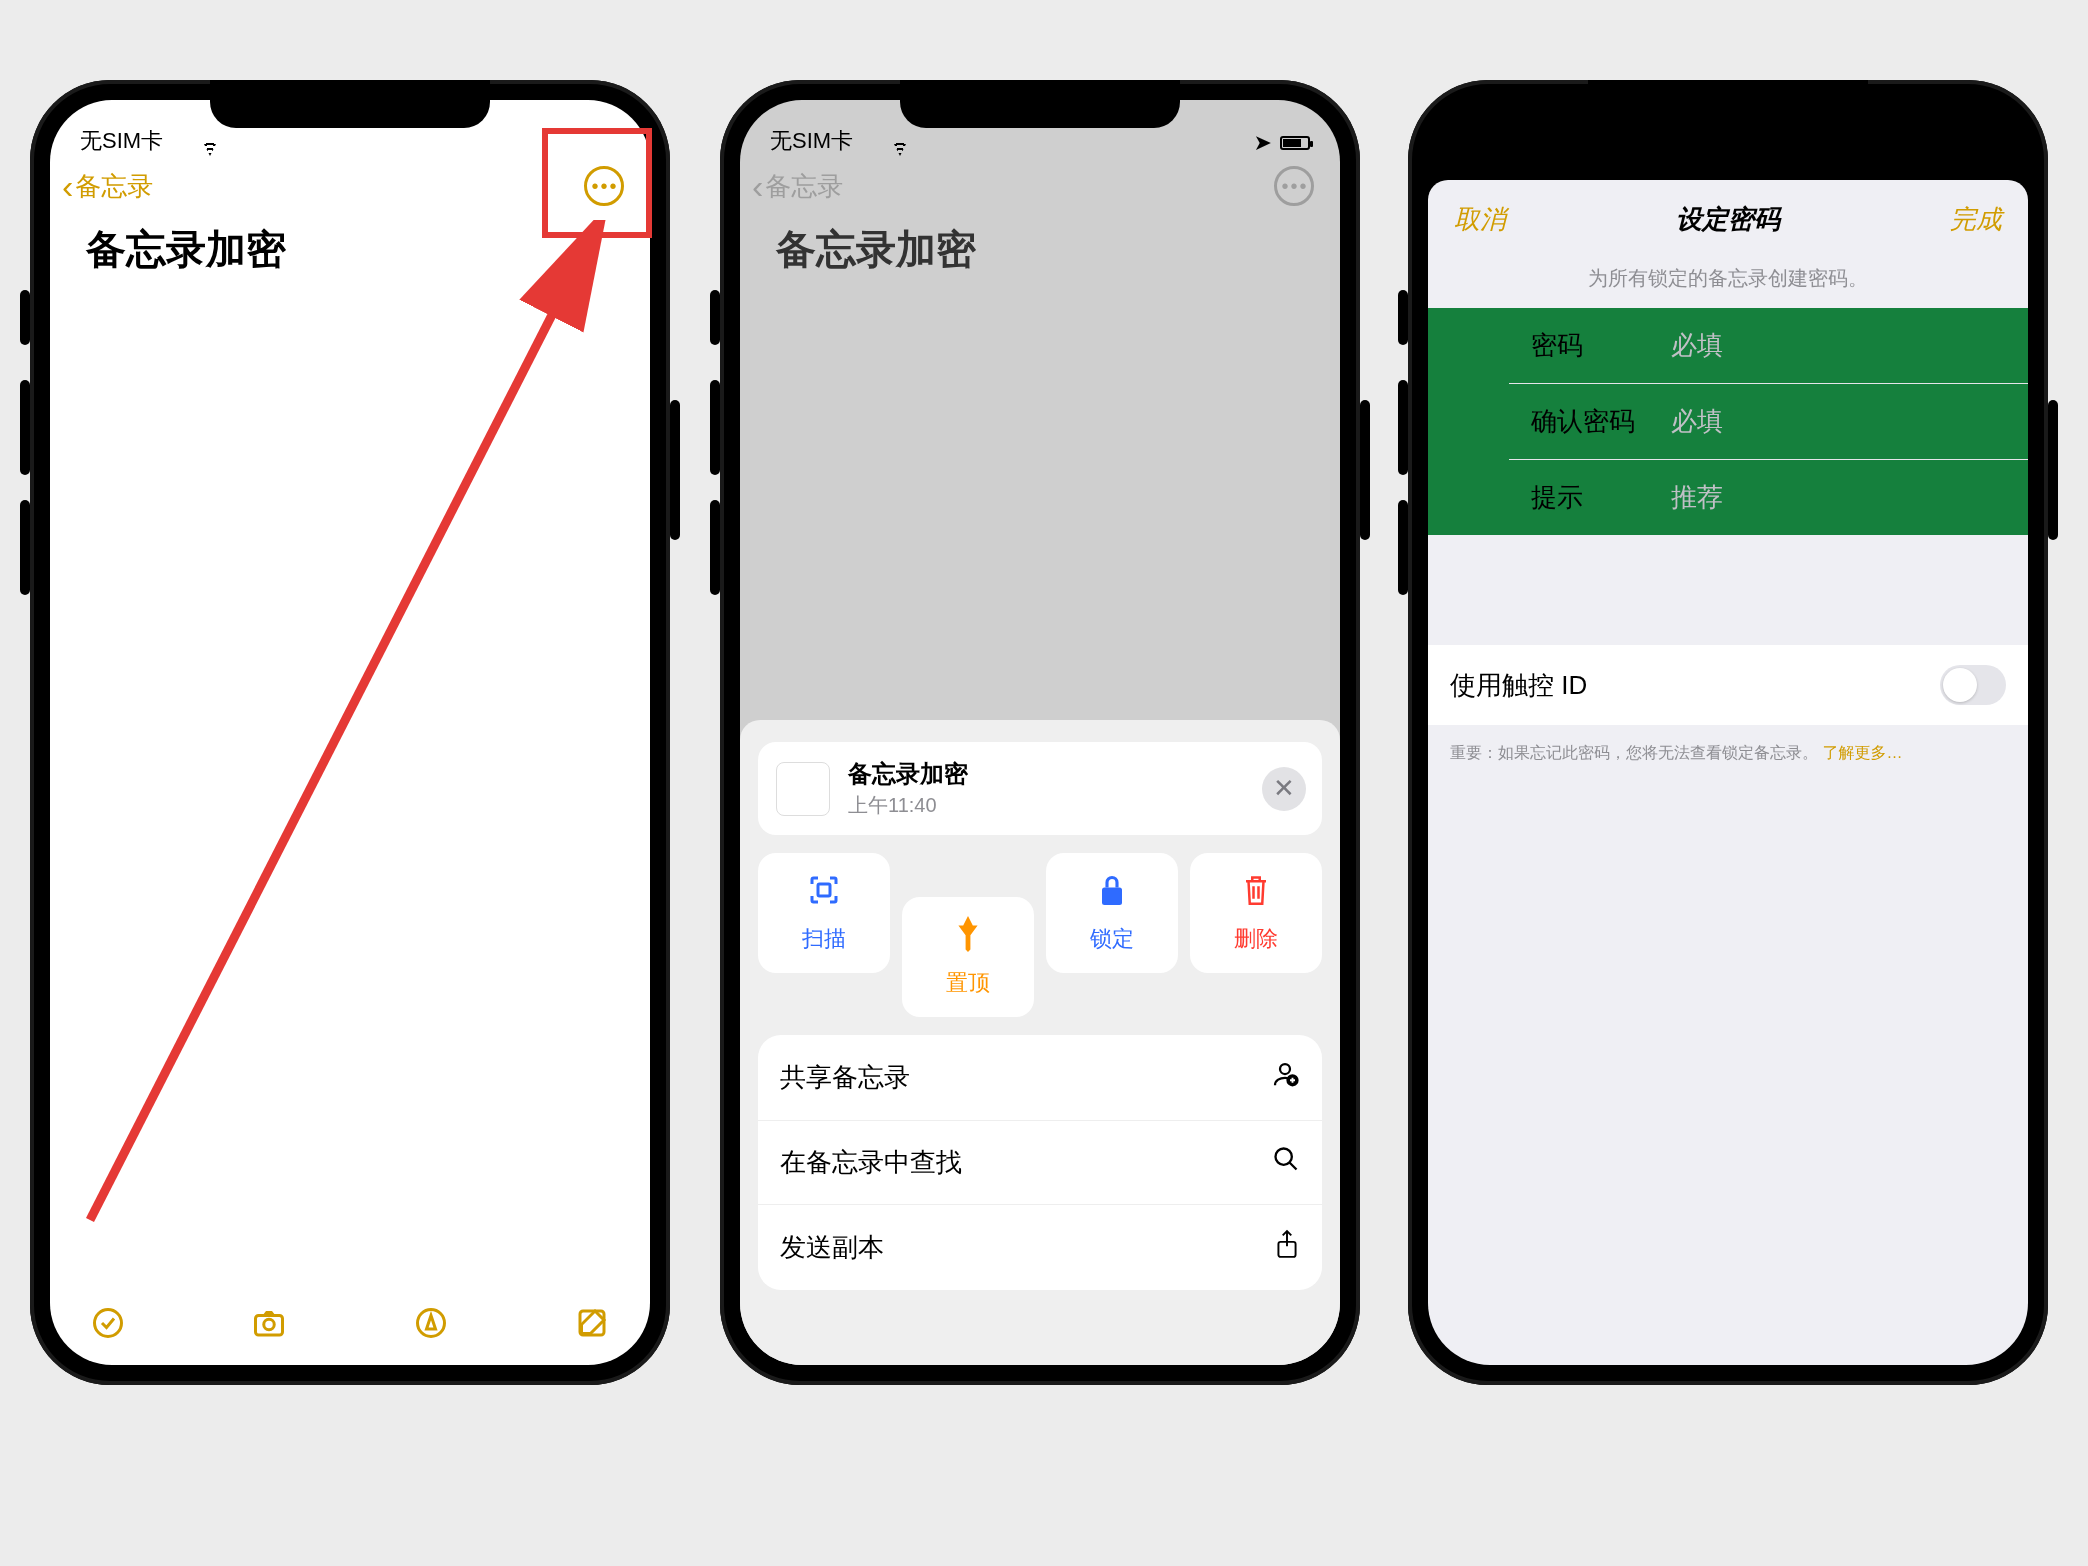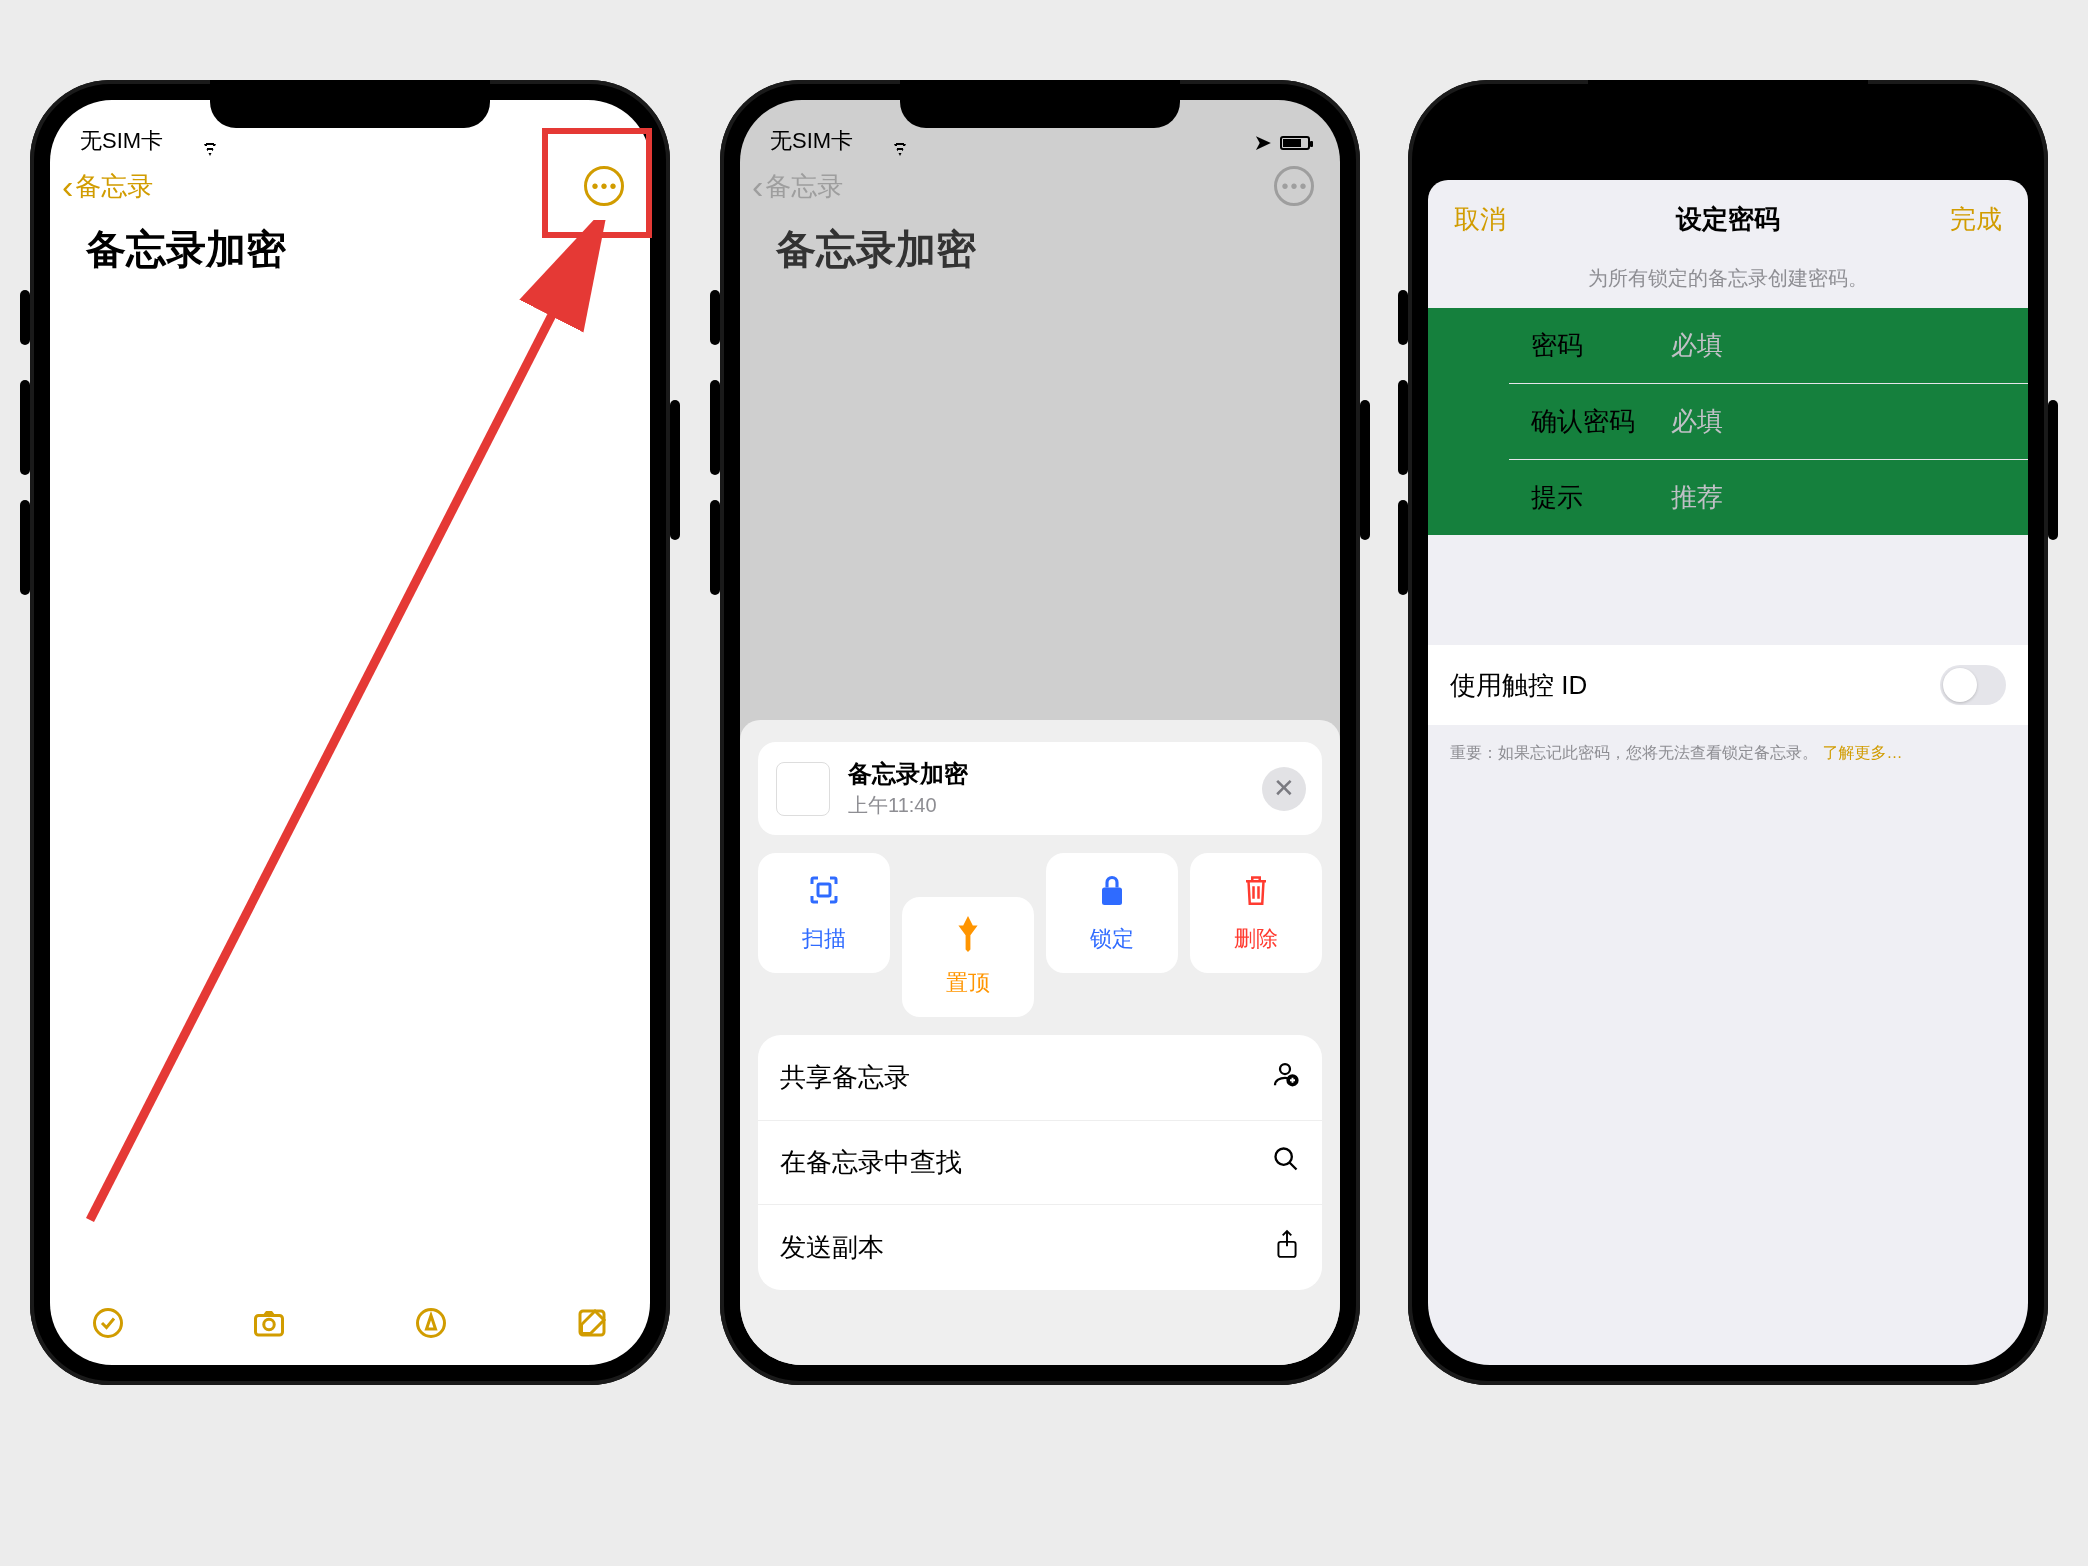--- a/index.html
+++ b/index.html
@@ -189,20 +189,21 @@
     background:#efeff4;
     border-top-left-radius: 20px;
     border-top-right-radius: 20px;
     display:flex; flex-direction:column;
     overflow:hidden;
   }
   .sheet3-nav {
     display:flex; align-items:center; justify-content:space-between;
     padding: 22px 26px;
     font-size:26px;
+    font-style:italic;
   }
   .sheet3-nav .btn { color:#d19c00; }
   .sheet3-nav .title { font-weight:600; color:#000; }
   .hint-top {
     text-align:center; color:#8e8e93; font-size:20px;
     padding: 6px 20px 16px 20px;
   }
   .form-group {
     background:#15803d;
     display:flex; flex-direction:column;align-items:flex-end;

